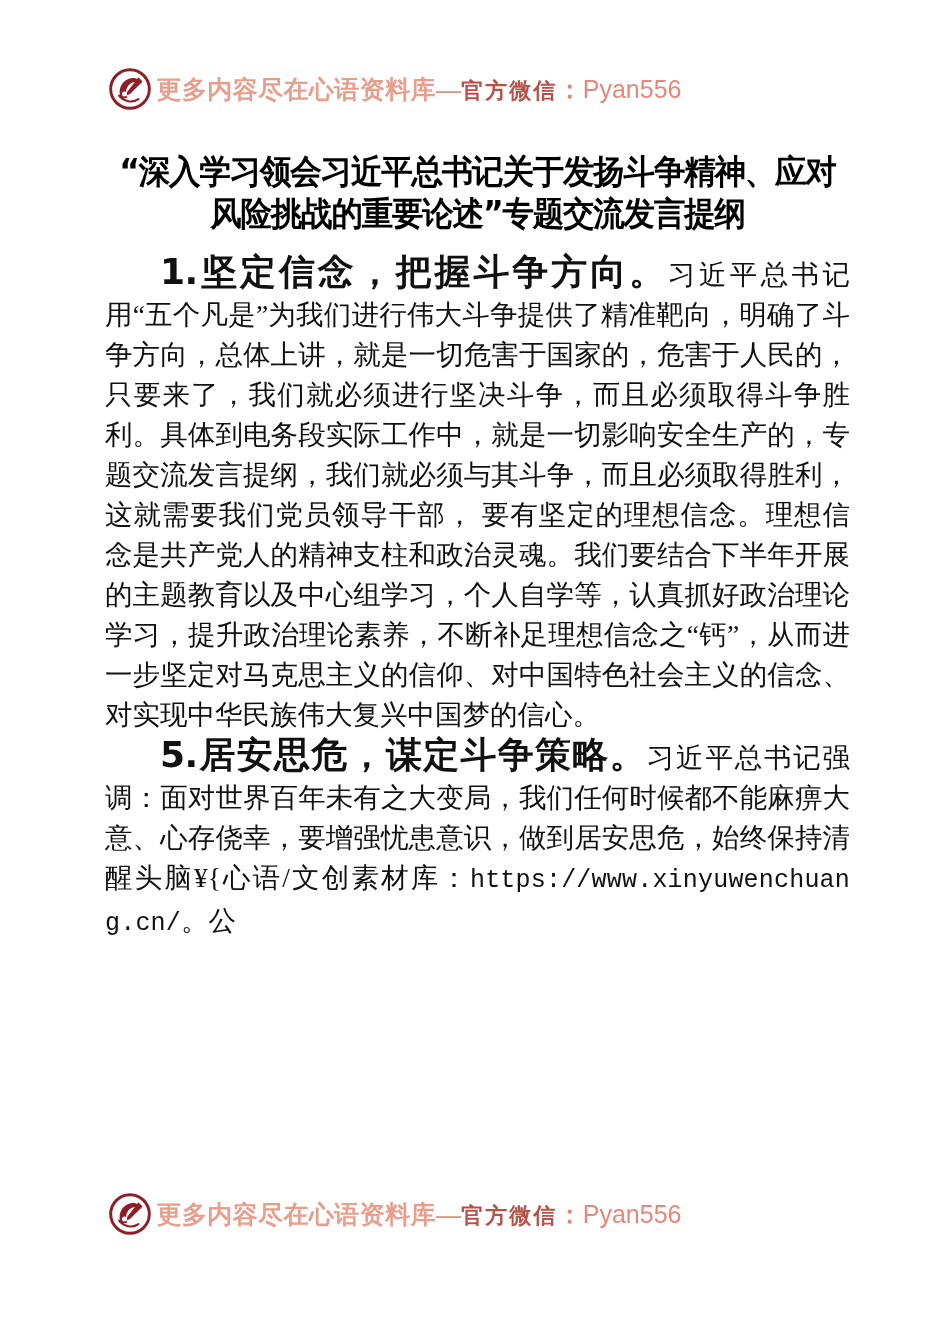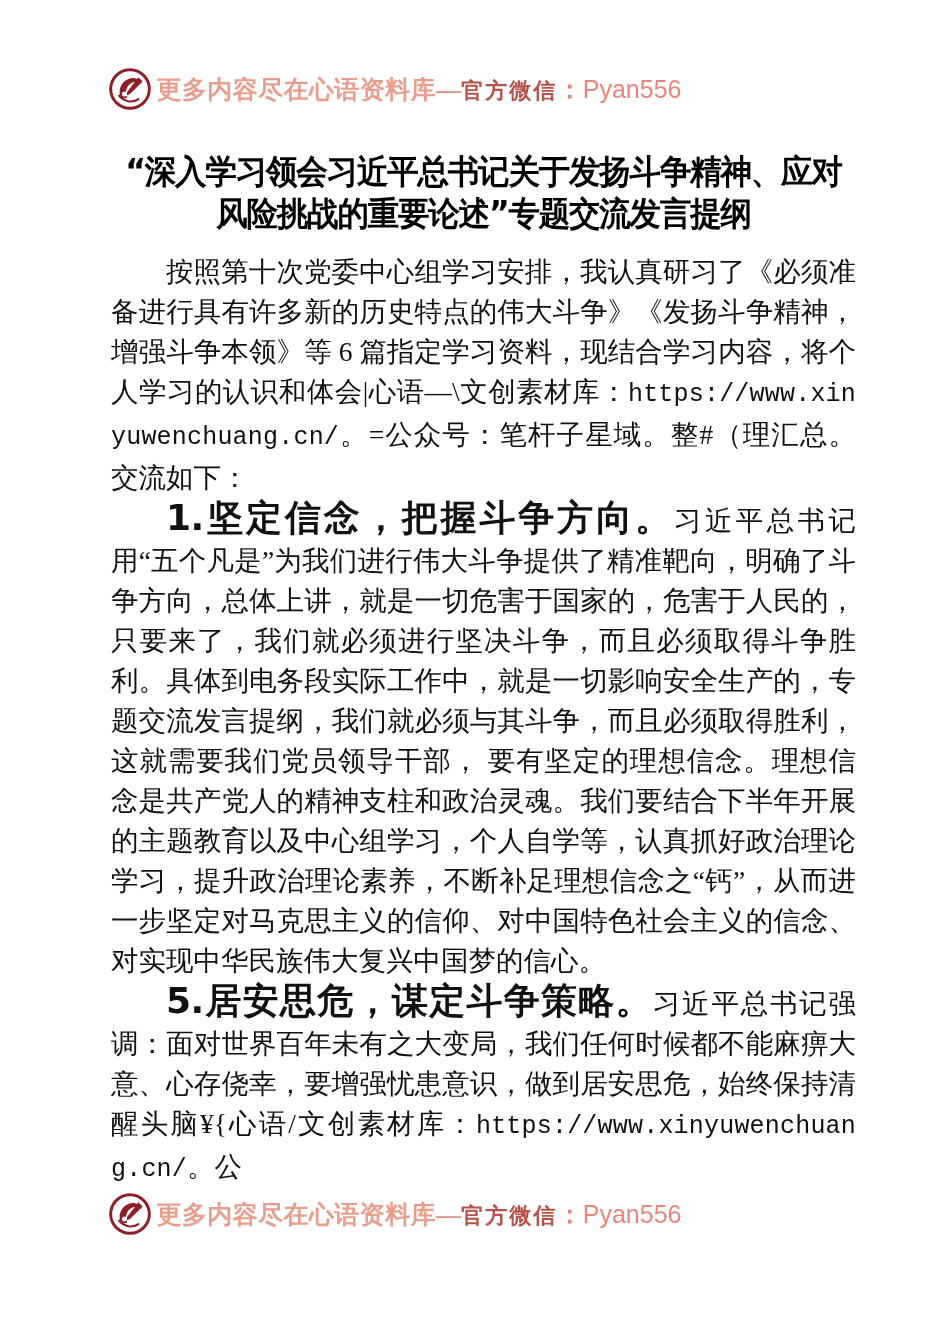--- a/index.html
+++ b/index.html
@@ -51,21 +51,20 @@
   .wm-text .wm-seg-b { color: #b5534a; font-size: 22px; letter-spacing: 2px; }
   .wm-text .wm-colon  { color: #d9897c; }
   .wm-text .wm-id    { color: #e8867c; font-family: "Liberation Sans", sans-serif; font-weight: 400; font-size: 25px; letter-spacing: 0px;}
 
   
   .doc {
     position: absolute;
     top: 150px;
     left: 105px;
     width: 745px;
-    margin-left: 6px;
   }
 
   .doc-title {
     font-family: "DejaVu Sans", "Liberation Sans", sans-serif;
     font-weight: 700;
     font-size: 31.5px;
     line-height: 40px;
     text-align: center;
     letter-spacing: -1.2px;
     margin: 0 0 22px 0;
@@ -113,21 +112,20 @@
   </svg>
   <span class="wm-text">
     <span class="wm-seg-a">更多内容尽在心语资料库</span><span class="wm-dash">—</span><span class="wm-seg-b">官方微信</span><span class="wm-colon">：</span><span class="wm-id">Pyan556</span>
   </span>
 </div>
 
 <div class="doc">
 
   <h1 class="doc-title">“深入学习领会习近平总书记关于发扬斗争精神、应对风险挑战的重要论述”专题交流发言提纲</h1>
 
-  <p class="body-par" id="par-intro"><span>按照第十次党委中心组学习安排，我认真研习了《必须准备进行具有许多新的历史特点的伟大斗争》《发扬斗争精神，增强斗争本领》等 6 篇指定学习资料，现结合学习内容，将个人学习的认识和体会</span><span>|心语—\文创素材库：</span><span class="mono-run">https://www.xinyuwenchuang.cn/</span><span>。=公众号：笔杆子星域。整#（理汇总。交流如下：</span></p>
 
   <p class="body-par" id="par-s1"><span class="bold-lead">1.坚定信念，把握斗争方向。</span><span>习近平总书记用“五个凡是”为我们进行伟大斗争提供了精准靶向，明确了斗争方向，总体上讲，就是一切危害于国家的，危害于人民的，只要来了，我们就必须进行坚决斗争，而且必须取得斗争胜利。具体到电务段实际工作中，就是一切影响安全生产的，专题交流发言提纲，我们就必须与其斗争，而且必须取得胜利，这就需要我们党员领导干部， 要有坚定的理想信念。理想信念是共产党人的精神支柱和政治灵魂。我们要结合下半年开展的主题教育以及中心组学习，个人自学等，认真抓好政治理论学习，提升政治理论素养，不断补足理想信念之“钙”，从而进一步坚定对马克思主义的信仰、对中国特色社会主义的信念、对实现中华民族伟大复兴中国梦的信心。</span></p>
 
   <p class="body-par" id="par-s2"><span class="bold-lead">5.居安思危，谋定斗争策略。</span><span>习近平总书记强调：面对世界百年未有之大变局，我们任何时候都不能麻痹大意、心存侥幸，要增强忧患意识，做到居安思危，始终保持清醒头脑</span><span>¥{心语/文创素材库：</span><span class="mono-run">https://www.xinyuwenchuang.cn/</span><span>。公</span></p>
 
 </div>
 
 <div class="watermark watermark-bottom">
   <svg class="wm-logo" viewBox="0 0 100 100" aria-hidden="true">
     <circle cx="50" cy="50" r="46" fill="none" stroke="#8e1f28" stroke-width="7"></circle>

